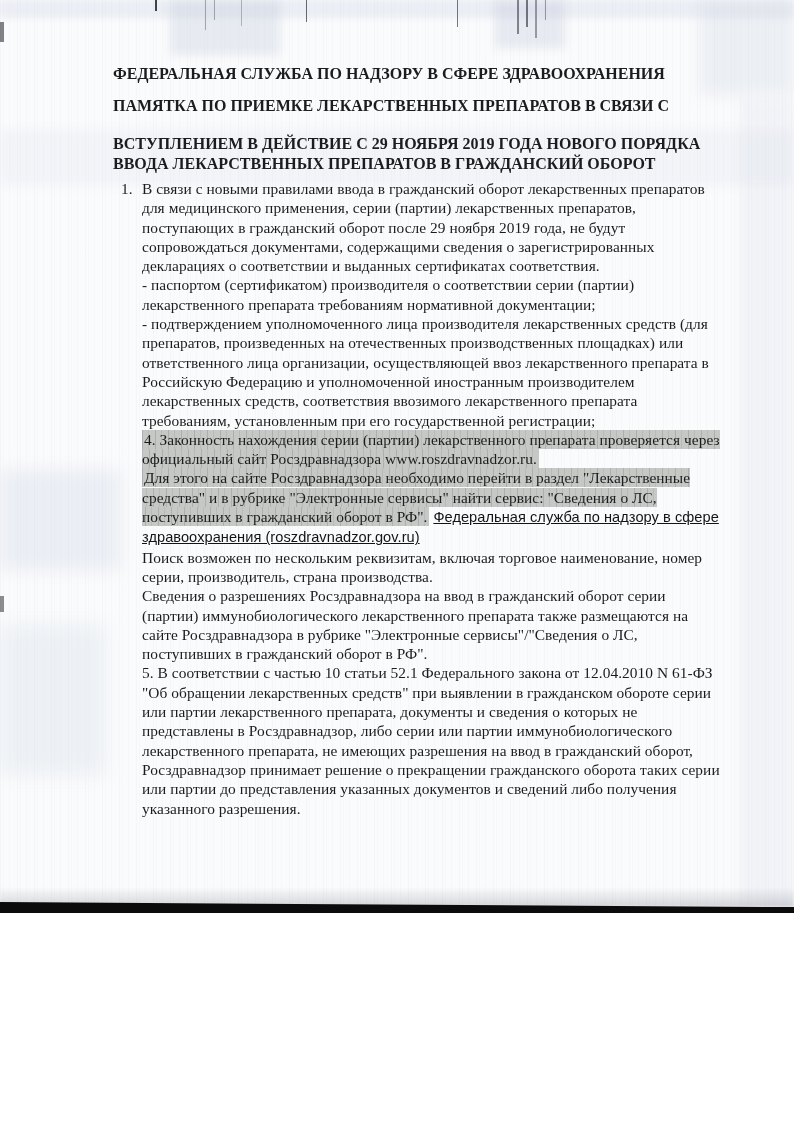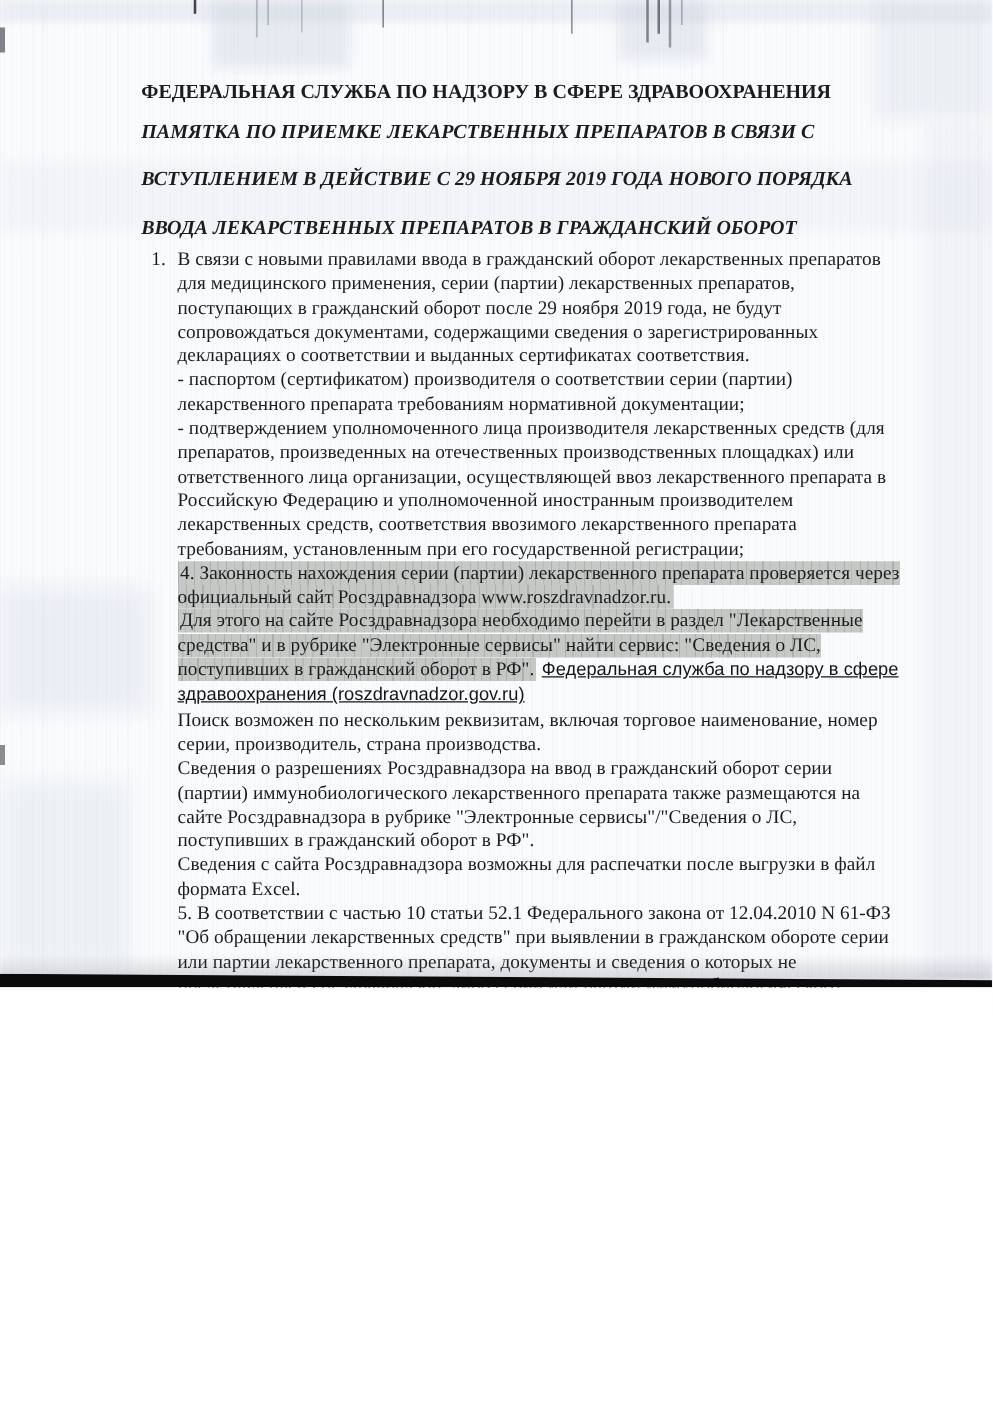--- a/index.html
+++ b/index.html
@@ -6,21 +6,21 @@
     margin: 0;
     padding: 0;
     width: 794px;
     height: 1122px;
     overflow: hidden;
     background: #ffffff;
   }
   .scan-page {
     position: relative;
     width: 794px;
-    height: 790px;
+    height: 913px;
     background: #fafbfc;
     font-family: "Liberation Serif", serif;
     color: #1c1c1e;
     overflow: hidden;
   }
   
   .streaks {
     position: absolute; inset: 0;
     background-image:
       repeating-linear-gradient(90deg,
@@ -56,25 +56,24 @@
     font-weight: bold;
     font-size: 16px;
     line-height: 20px;
     white-space: nowrap;
   }
   .title-line {
     font-weight: bold;
     font-size: 16px;
     line-height: 20px;
     white-space: nowrap;
-    font-style: italic;
   }
   .t1 { margin-top: 12px; }
   .t2 { margin-top: 18px; }
-  .t3 { margin-top: 19px; }
+  .t3 { }
 
   .doc-body {
     margin-top: 5px;
     margin-left: 29px;
     width: 578px;
     font-size: 15.4px;
     line-height: 19.3px;
     letter-spacing: 0.05px;
   }
   .para { margin: 0; position: relative; }
@@ -146,20 +145,19 @@
 
 
       <div class="para">
         <span class="hl">4. Законность нахождения серии (партии) лекарственного препарата проверяется через официальный сайт Росздравнадзора www.roszdravnadzor.ru.</span><br>
         <span class="hl">Для этого на сайте Росздравнадзора необходимо перейти в раздел "Лекарственные средства" и в рубрике "Электронные сервисы" найти сервис: "Сведения о ЛС, поступивших в гражданский оборот в РФ".</span>
         <span class="doc-link">Федеральная служба по надзору в сфере здравоохранения (roszdravnadzor.gov.ru)</span>
       </div>
 
       <div class="para">Поиск возможен по нескольким реквизитам, включая торговое наименование, номер серии, производитель, страна производства.</div>
       <div class="para">Сведения о разрешениях Росздравнадзора на ввод в гражданский оборот серии (партии) иммунобиологического лекарственного препарата также размещаются на сайте Росздравнадзора в рубрике "Электронные сервисы"/"Сведения о ЛС, поступивших в гражданский оборот в РФ".</div>
-      <div class="para">Сведения с сайта Росздравнадзора возможны для распечатки после выгрузки в файл формата Excel.</div>
       <div class="para">5. В соответствии с частью 10 статьи 52.1 Федерального закона от 12.04.2010 N 61-ФЗ "Об обращении лекарственных средств" при выявлении в гражданском обороте серии или партии лекарственного препарата, документы и сведения о которых не представлены в Росздравнадзор, либо серии или партии иммунобиологического лекарственного препарата, не имеющих разрешения на ввод в гражданский оборот, Росздравнадзор принимает решение о прекращении гражданского оборота таких серии или партии до представления указанных документов и сведений либо получения указанного разрешения.</div>
     </div>
   </div>
 
   <div class="bottom-shadow"></div>
   <div class="bottom-edge"></div>
 </div>
 
 </body></html>

